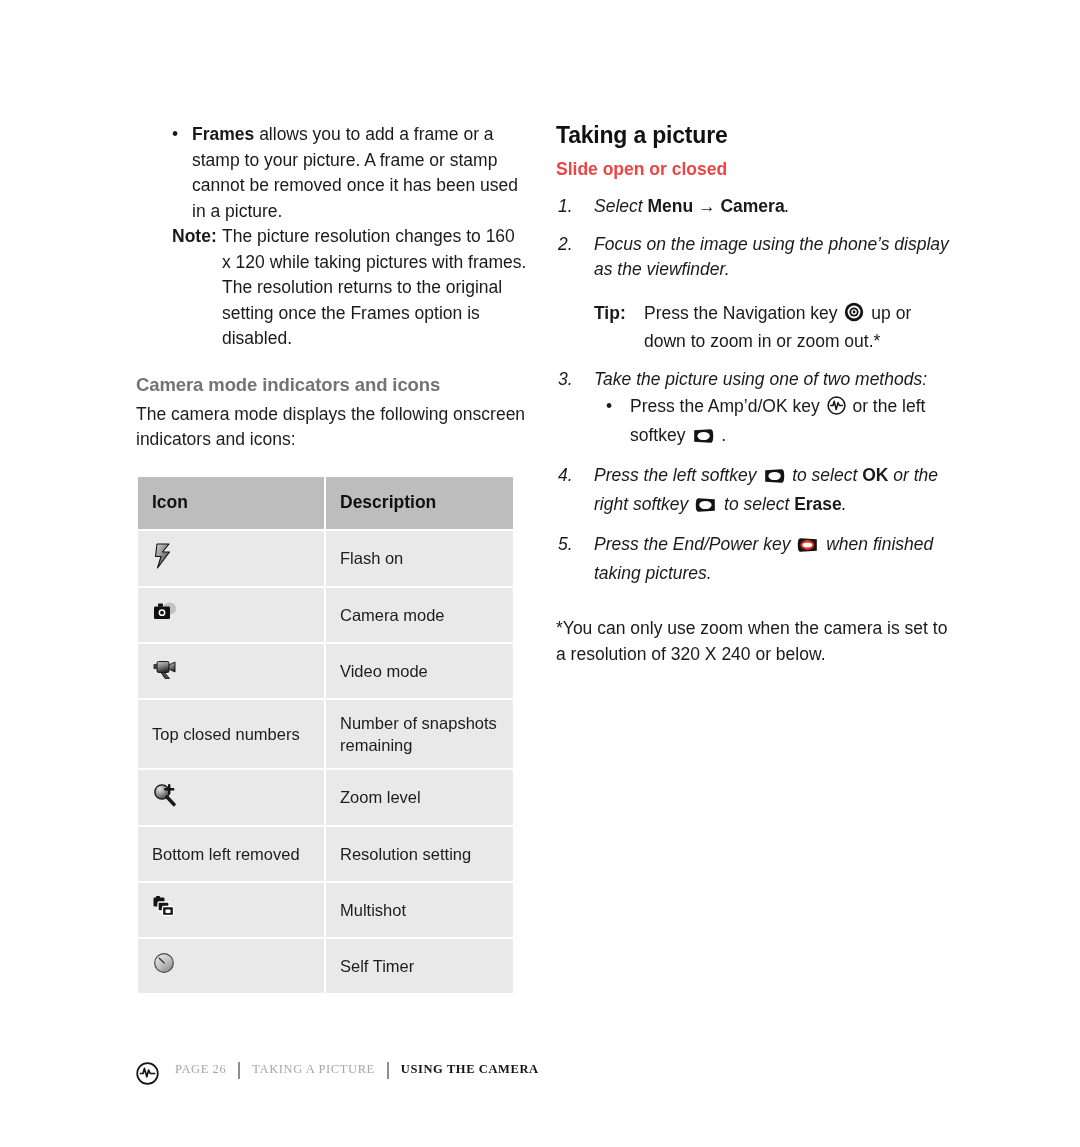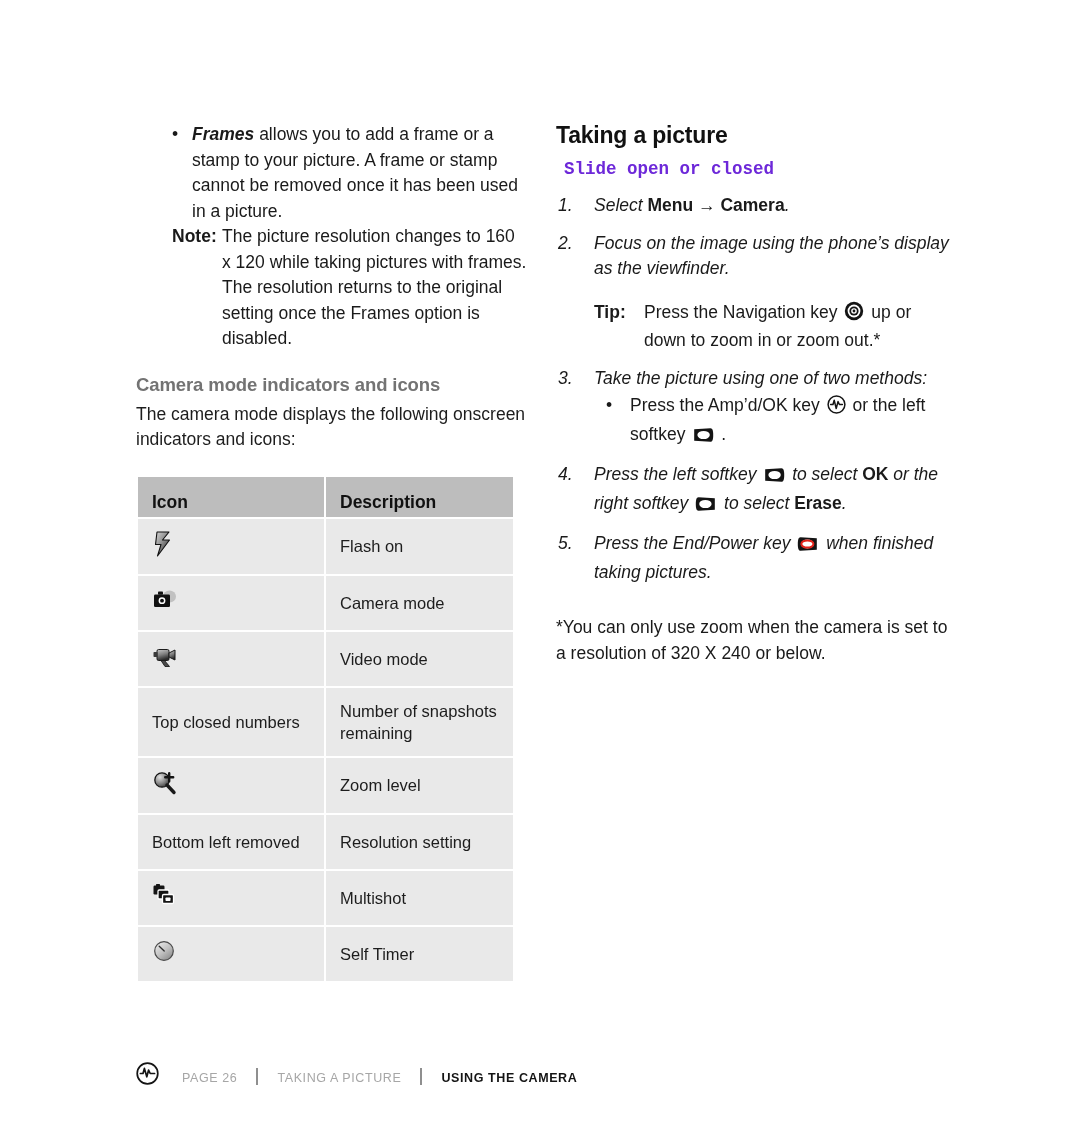--- a/index.html
+++ b/index.html
@@ -34,21 +34,21 @@
     top: 122px;
     width: 400px;
   }
 
   
   .body-text {
     font-size: 17.5px;
     line-height: 25.5px;
     color: #1d1d1d;
   }
-  .bold { font-weight: bold; font-style: italic; }
+  .bold { font-weight: bold; }
 
   
   .bullet-row {
     position: relative;
     padding-left: 56px;
     font-size: 17.5px;
     line-height: 25.5px;
   }
   .bullet-row .dot {
     position: absolute;
@@ -87,21 +87,21 @@
     border-spacing: 2px;
     width: 375px;
     table-layout: fixed;
   }
   .icon-table th {
     background: #bdbdbd;
     text-align: left;
     font-size: 17.5px;
     font-weight: bold;
     color: #111;
-    padding: 14px 0 2px 14px;
+    padding: 14px 0 14px 14px;
     height: 24px;
   }
   .icon-table td {
     background: #e9e9e9;
     font-size: 16.5px;
     color: #1d1d1d;
     padding: 12px 0 12px 14px;
     vertical-align: middle;
     height: 30px;
     line-height: 22px;
@@ -115,23 +115,22 @@
   h1.title {
     font-size: 23px;
     font-weight: bold;
     margin: 0 0 10px 0;
     color: #111;
     letter-spacing: -0.2px;
   }
   h3.sub {
     font-size: 17.5px;
     font-weight: bold;
-    margin: 0 0 14px 8px;
-    color: #6d28d9;
-    font-family: Liberation Mono, monospace;
+    margin: 0 0 14px 0;
+    color: #ef4444;
   }
   .num-item {
     position: relative;
     padding-left: 38px;
     font-size: 17.5px;
     line-height: 25.5px;
     font-style: italic;
     margin-bottom: 12px;
   }
   .num-item > .num {
@@ -182,24 +181,25 @@
     display: inline-block;
     vertical-align: middle;
   }
 
   
   .footer {
     position: absolute;
     left: 136px;
     bottom: 62px;
     display: flex;
-    align-items: flex-end;
-    gap: 7px;
+    align-items: flex-start;
+    gap: 0;
     font-size: 12.5px;
     letter-spacing: 0.6px;
+    font-family: Liberation Serif, serif;
   }
   .footer .logo { margin-right: 16px; display: inline-flex; }
   .footer .crumb-muted { color: #a6a6a6; }
   .footer .crumb-strong { color: #141414; font-weight: bold; }
   .footer .divider {
     display: inline-block;
     width: 2px;
     height: 17px;
     background: #8f8f8f;
     margin: 0 12px;

